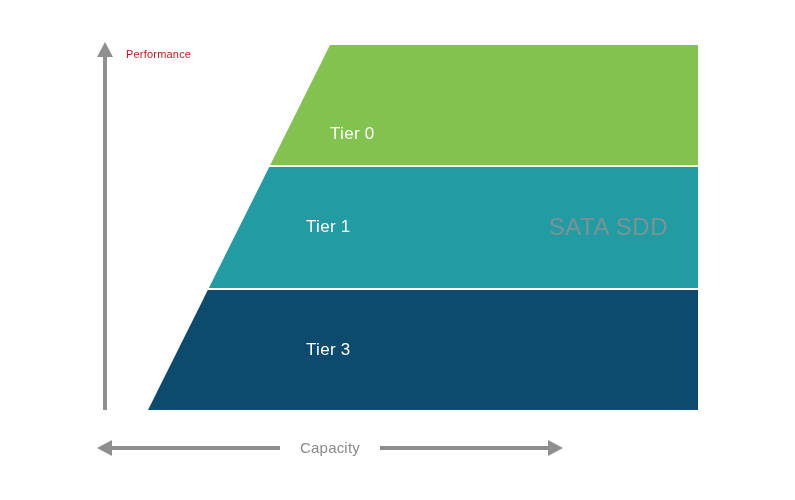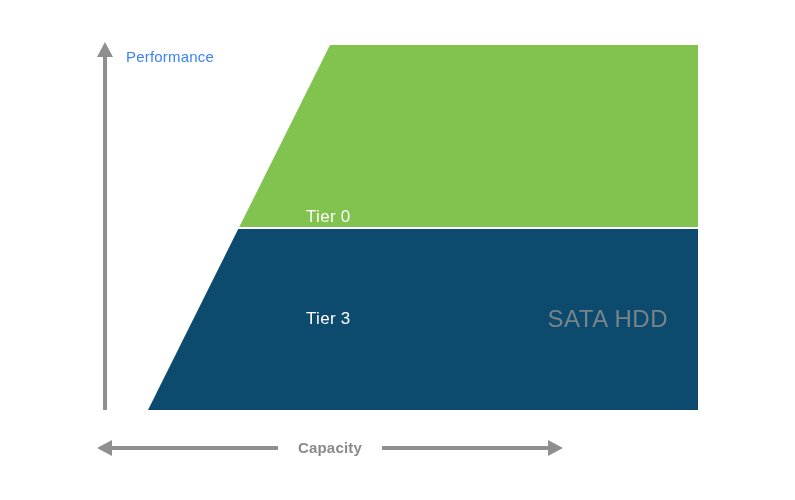--- a/index.html
+++ b/index.html
@@ -36,23 +36,23 @@
     width: 0;
     height: 0;
     border-left: 8px solid transparent;
     border-right: 8px solid transparent;
     border-bottom: 15px solid #8f8f8f;
   }
   #perf-label {
     position: absolute;
     left: 126px;
     top: 48px;
-    font-size: 15px;
+    font-size: 11px;
     font-weight: 500;
-    color: #3b82f6;
+    color: #b91c1c;
     letter-spacing: 0.2px;
     white-space: nowrap;
   }
 
   
   #pyramid {
     position: absolute;
     left: 148px;
     top: 45px;
     width: 550px;
@@ -72,22 +72,23 @@
     top: 50%;
     transform: translateY(-50%);
     color: #ffffff;
     font-size: 17px;
     font-weight: 500;
     letter-spacing: 0.3px;
     white-space: nowrap;
   }
   .tier--0 .tier-name {
     top: auto;
-    bottom: 0;
+    bottom: 21px;
     transform: none;
+    margin-left: 24px;
   }
   .tier-tech {
     position: absolute;
     right: 30px;
     top: 50%;
     transform: translateY(-50%);
     font-size: 24px;
     font-weight: 400;
     color: #919191;
     opacity: 0.82;
@@ -118,44 +119,47 @@
     border-left: 15px solid #8f8f8f;
   }
   .cap-line {
     flex: 1 1 0;
     height: 4px;
     background: #8f8f8f;
   }
   #cap-label {
     margin: 16px 20px;
     font-size: 15px;
-    font-weight: 700;
+    font-weight: 400;
     color: #8a8a8a;
     letter-spacing: 0.2px;
     white-space: nowrap;
   }
 </style>
 </head>
 <body>
 
 <div id="canvas">
 
   <div id="perf-axis">
     <div id="perf-arrowhead"></div>
     <div id="perf-axis-line"></div>
     <div id="perf-label">Performance</div>
   </div>
 
   <div id="pyramid">
     <div class="tier tier--0" style="background: rgb(130, 194, 78);">
       <span class="tier-name">Tier 0</span>
     </div>
+    <div class="tier tier--1" style="background: rgb(35, 155, 163);">
+      <span class="tier-name">Tier 1</span>
+      <span class="tier-tech">SATA SDD</span>
+    </div>
     <div class="tier tier--3" style="background: #0c4a6e;">
       <span class="tier-name">Tier 3</span>
-      <span class="tier-tech">SATA HDD</span>
     </div>
   </div>
 
   <div id="cap-axis">
     <div class="cap-arrowhead-left"></div>
     <div class="cap-line"></div>
     <div id="cap-label">Capacity</div>
     <div class="cap-line"></div>
     <div class="cap-arrowhead-right"></div>
   </div>

